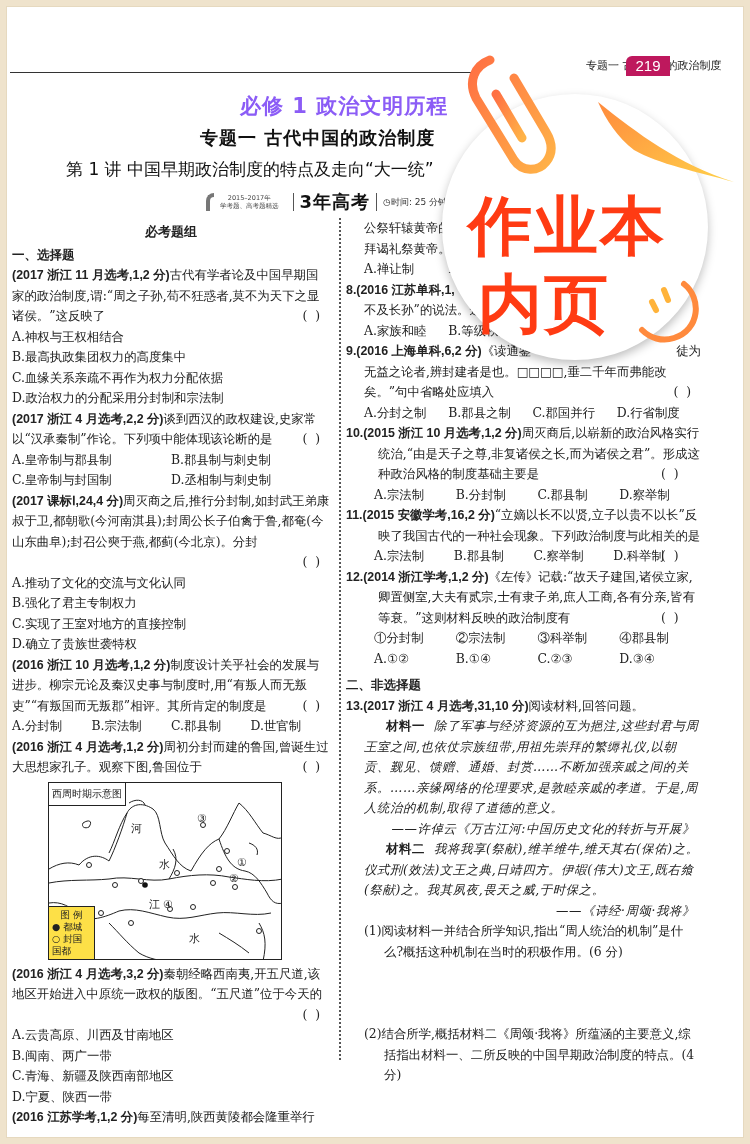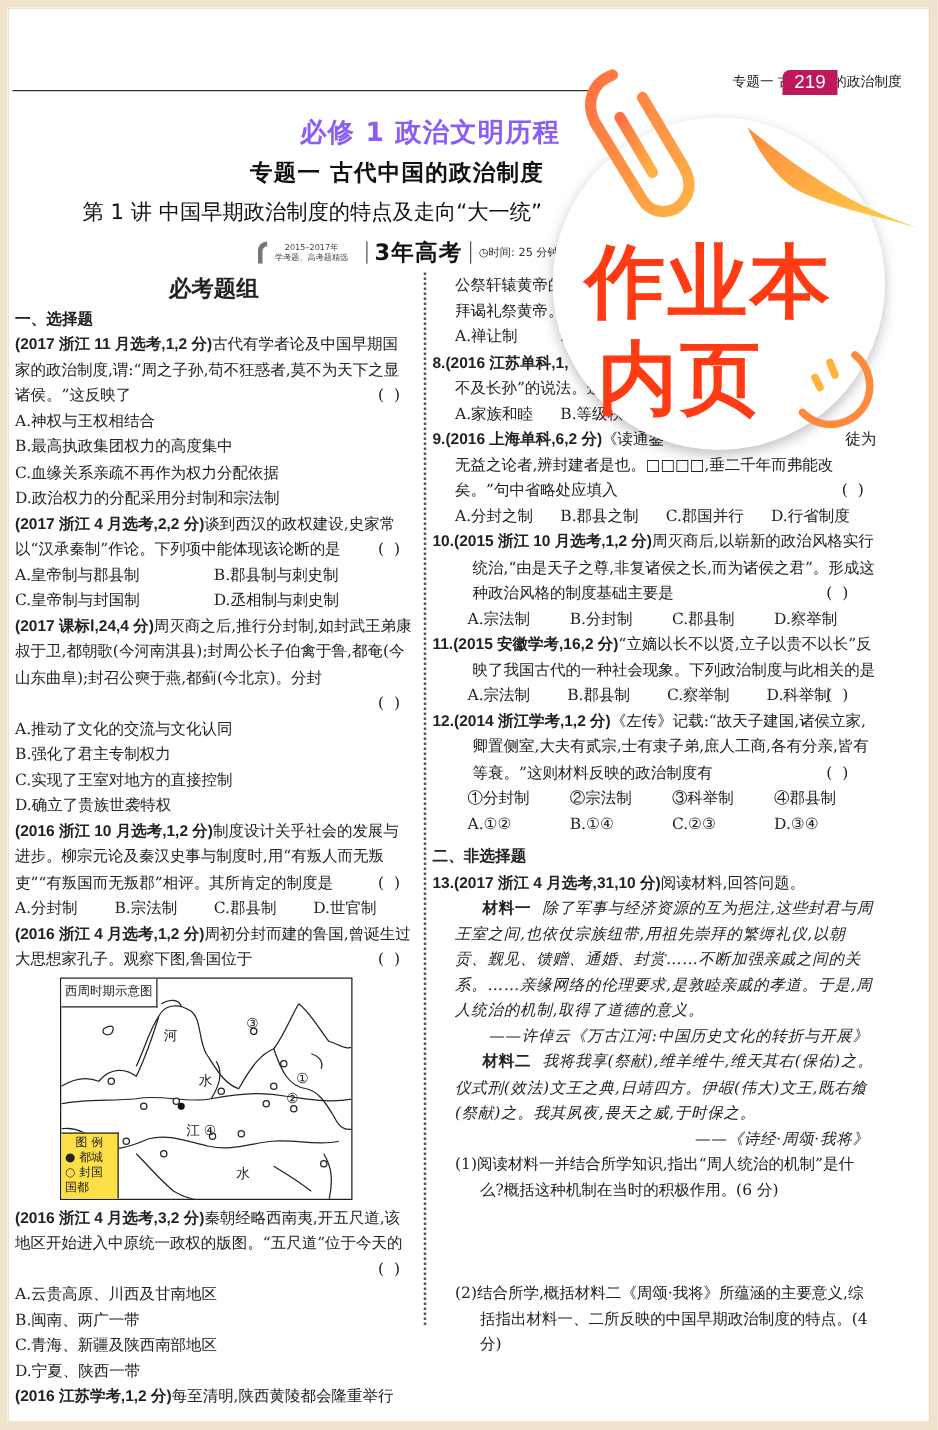--- a/index.html
+++ b/index.html
@@ -49,21 +49,21 @@
   .badge-big { font-size: 18px; font-weight: bold; color: #111; letter-spacing: 1px; }
   .badge-time { font-size: 9px; color: #333; }
 
   .col { position: absolute; font-size: 12.4px; line-height: 20.5px; }
   .col-left { left: 6px; top: 216px; width: 318px; }
   .col-right { left: 340px; top: 212px; width: 355px; }
   .divider {
     position: absolute; left: 333px; top: 212px; height: 842px; width: 0;
     border-left: 2px dotted #555;
   }
-  .section-title { text-align: center; font-family: "DejaVu Sans", sans-serif; font-weight: bold; font-size: 18px; margin-bottom: 2px; }
+  .section-title { text-align: center; font-family: "DejaVu Sans", sans-serif; font-weight: bold; font-size: 13px; margin-bottom: 2px; }
   .heading { font-family: "DejaVu Sans", sans-serif; font-weight: bold; font-size: 12.5px; }
   .q-src { font-family: "Liberation Sans", sans-serif; font-weight: bold; }
   .blank { float: right; padding-right: 8px; letter-spacing: 2px; }
   .opts4 { display: flex; }
   .opts4 span { flex: 1; }
   .opts2 { display: flex; justify-content: space-between; }
   .opts2 span { flex: 1; }
   .indent { padding-left: 18px; }
   .indent2 { padding-left: 28px; }
   .material { font-family: "DejaVu Serif", serif; font-style: italic; letter-spacing: 0.6px; }

